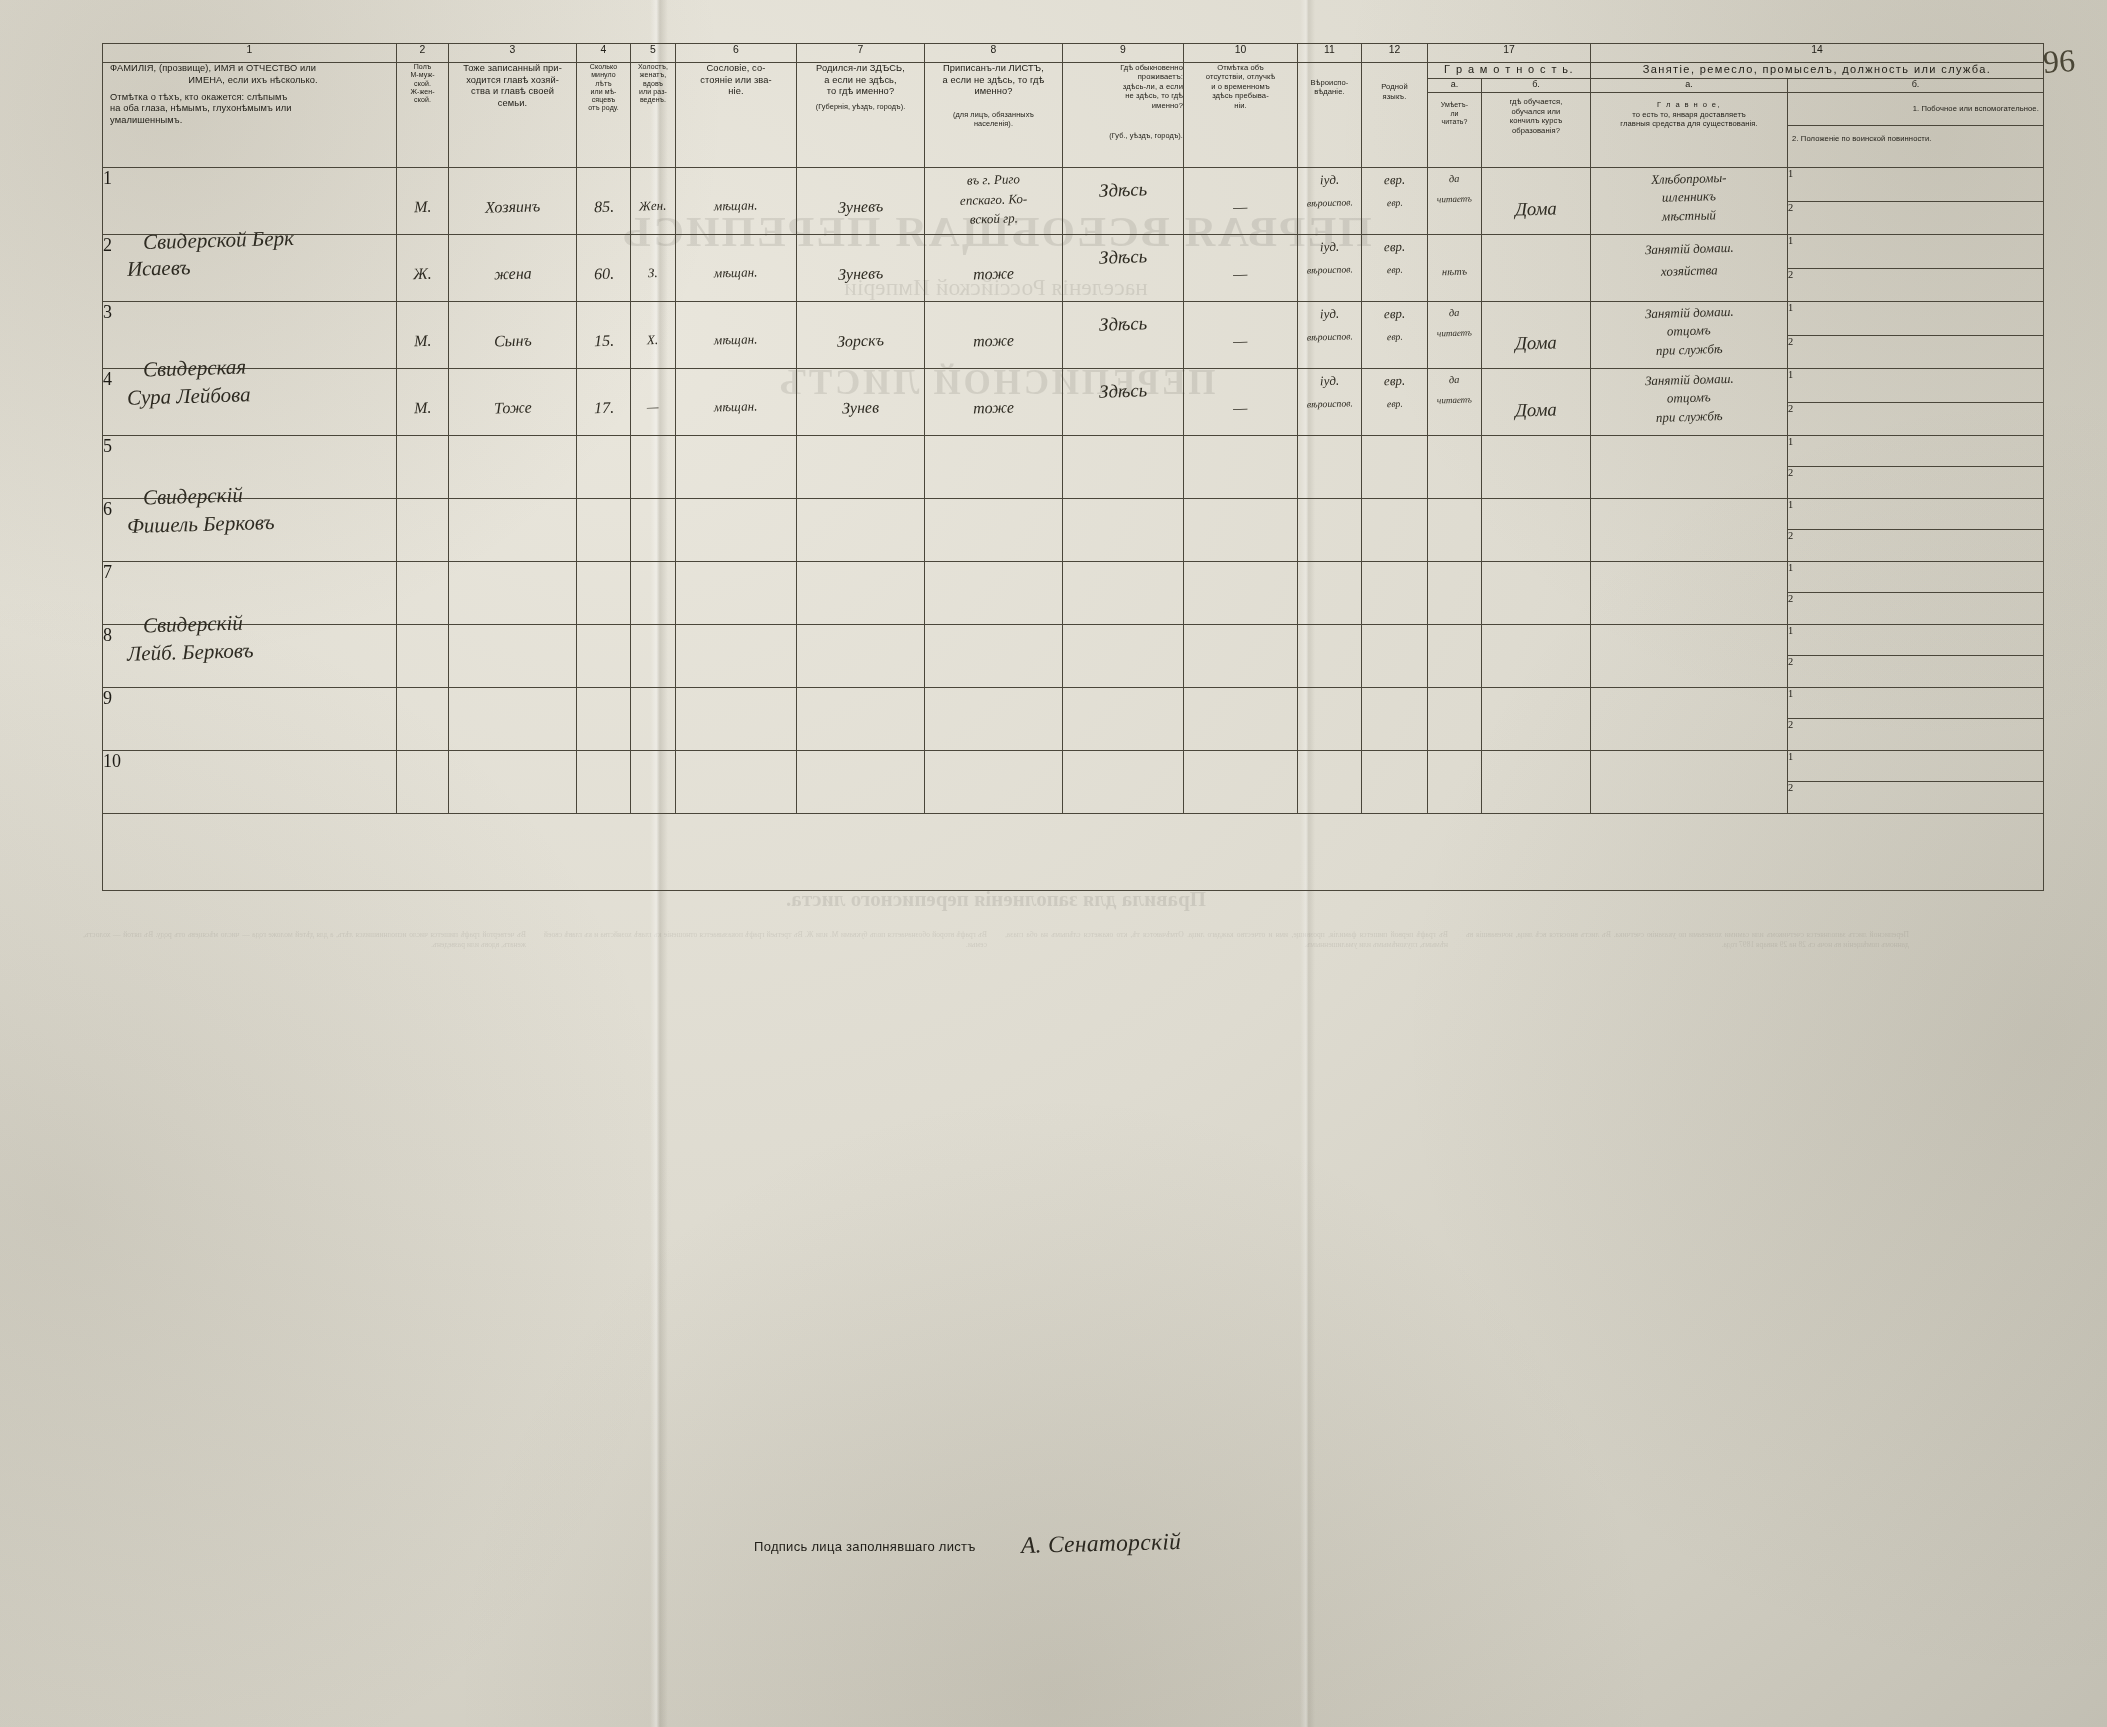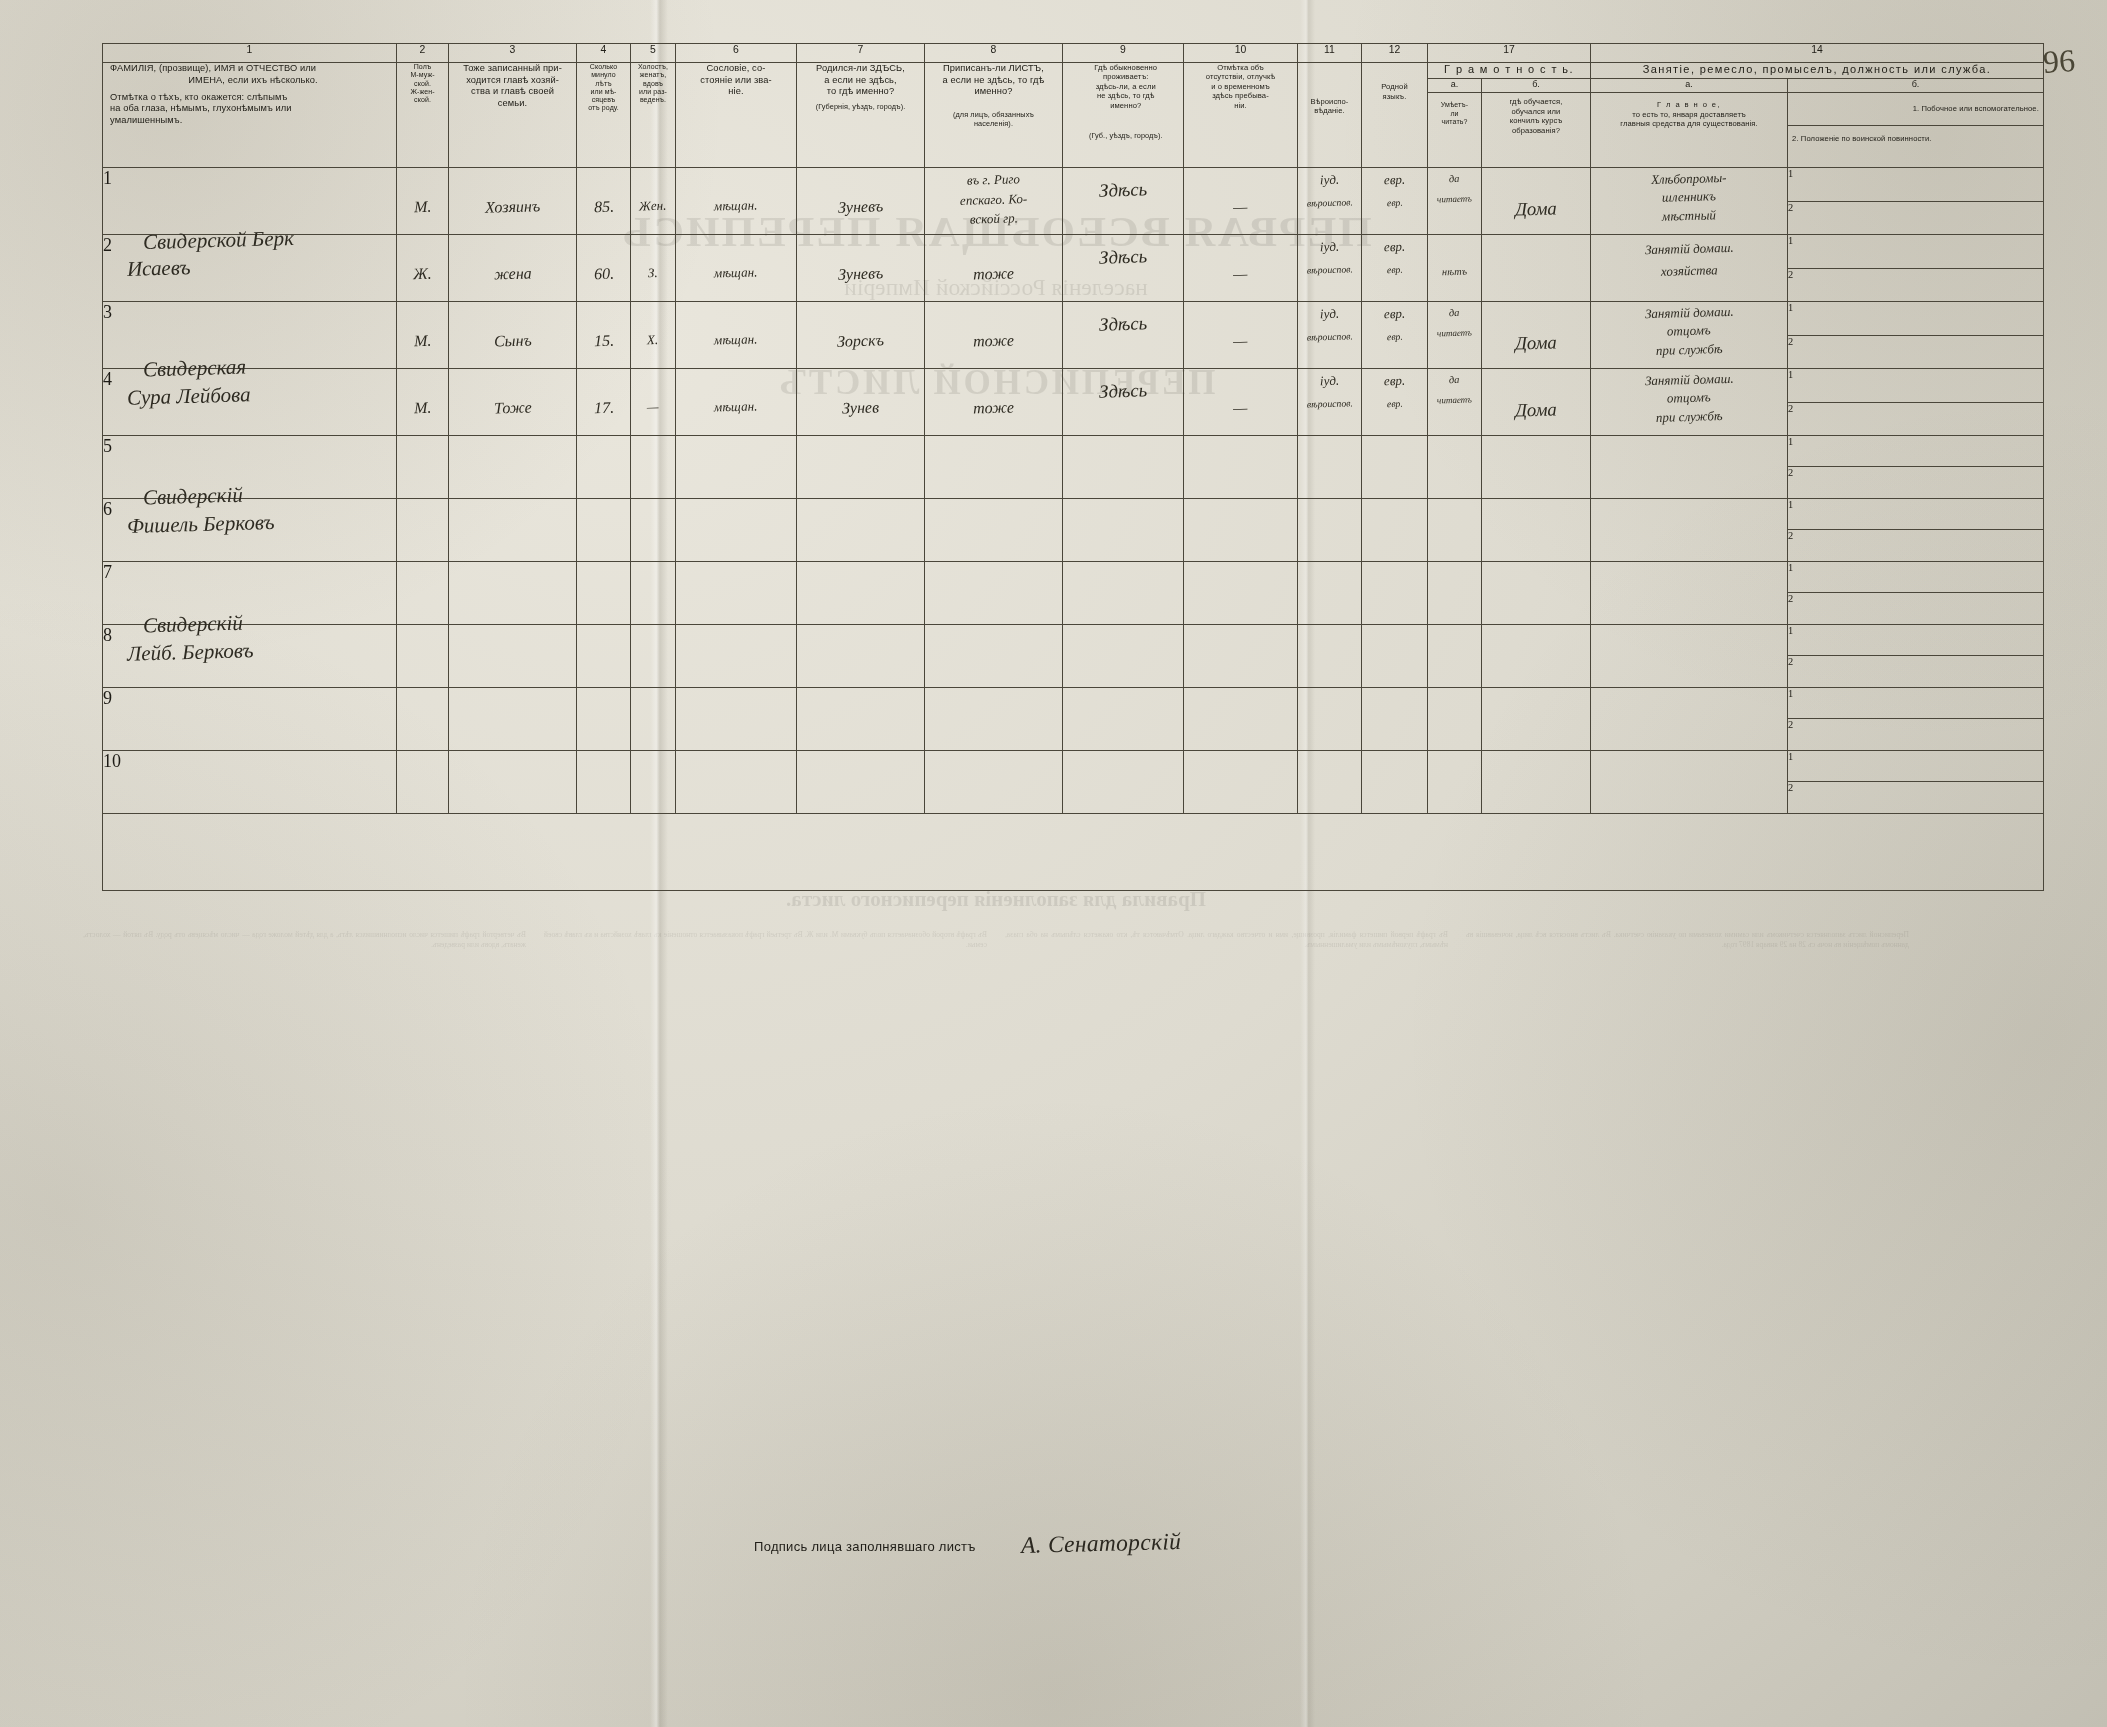--- a/index.html
+++ b/index.html
@@ -336,37 +336,37 @@
           <div>то гдѣ именно?</div>
           <div class="xs" style="margin-top:5.5px">(Губернія, уѣздъ, городъ).</div>
         </td>
         <td class="hdr" rowspan="3">
           <div>Приписанъ-ли ЛИСТЪ,</div>
           <div>а если не здѣсь, то гдѣ</div>
           <div>именно?</div>
           <div class="xs" style="margin-top:13px">(для лицъ, обязанныхъ</div>
           <div class="xs">населенія).</div>
         </td>
-        <td class="hdr tiny" rowspan="3" style="text-align:center;padding-left:5.5px">
+        <td class="hdr tiny" rowspan="3" style="text-align:right;padding-left:5.5px">
           <div>Гдѣ обыкновенно</div>
           <div>проживаетъ:</div>
           <div>здѣсь-ли, а если</div>
           <div>не здѣсь, то гдѣ</div>
           <div>именно?</div>
           <div class="xs" style="margin-top:22px">(Губ., уѣздъ, городъ).</div>
         </td>
         <td class="hdr tiny" rowspan="3">
           <div>Отмѣтка объ</div>
           <div>отсутствіи, отлучкѣ</div>
           <div>и о временномъ</div>
           <div>здѣсь пребыва-</div>
           <div>ніи.</div>
         </td>
         <td class="hdr tiny" rowspan="3">
-          <div style="margin-top:34px">Вѣроиспо-</div>
+          <div style="margin-top:15px">Вѣроиспо-</div>
           <div>вѣданіе.</div>
         </td>
         <td class="hdr tiny" rowspan="3">
           <div style="margin-top:19.4px">Родной</div>
           <div>языкъ.</div>
         </td>
         <td class="grp" colspan="2">Г р а м о т н о с т ь.</td>
         <td class="grp" colspan="2">Занятіе, ремесло, промыселъ, должность или служба.</td>
       </tr>
 

